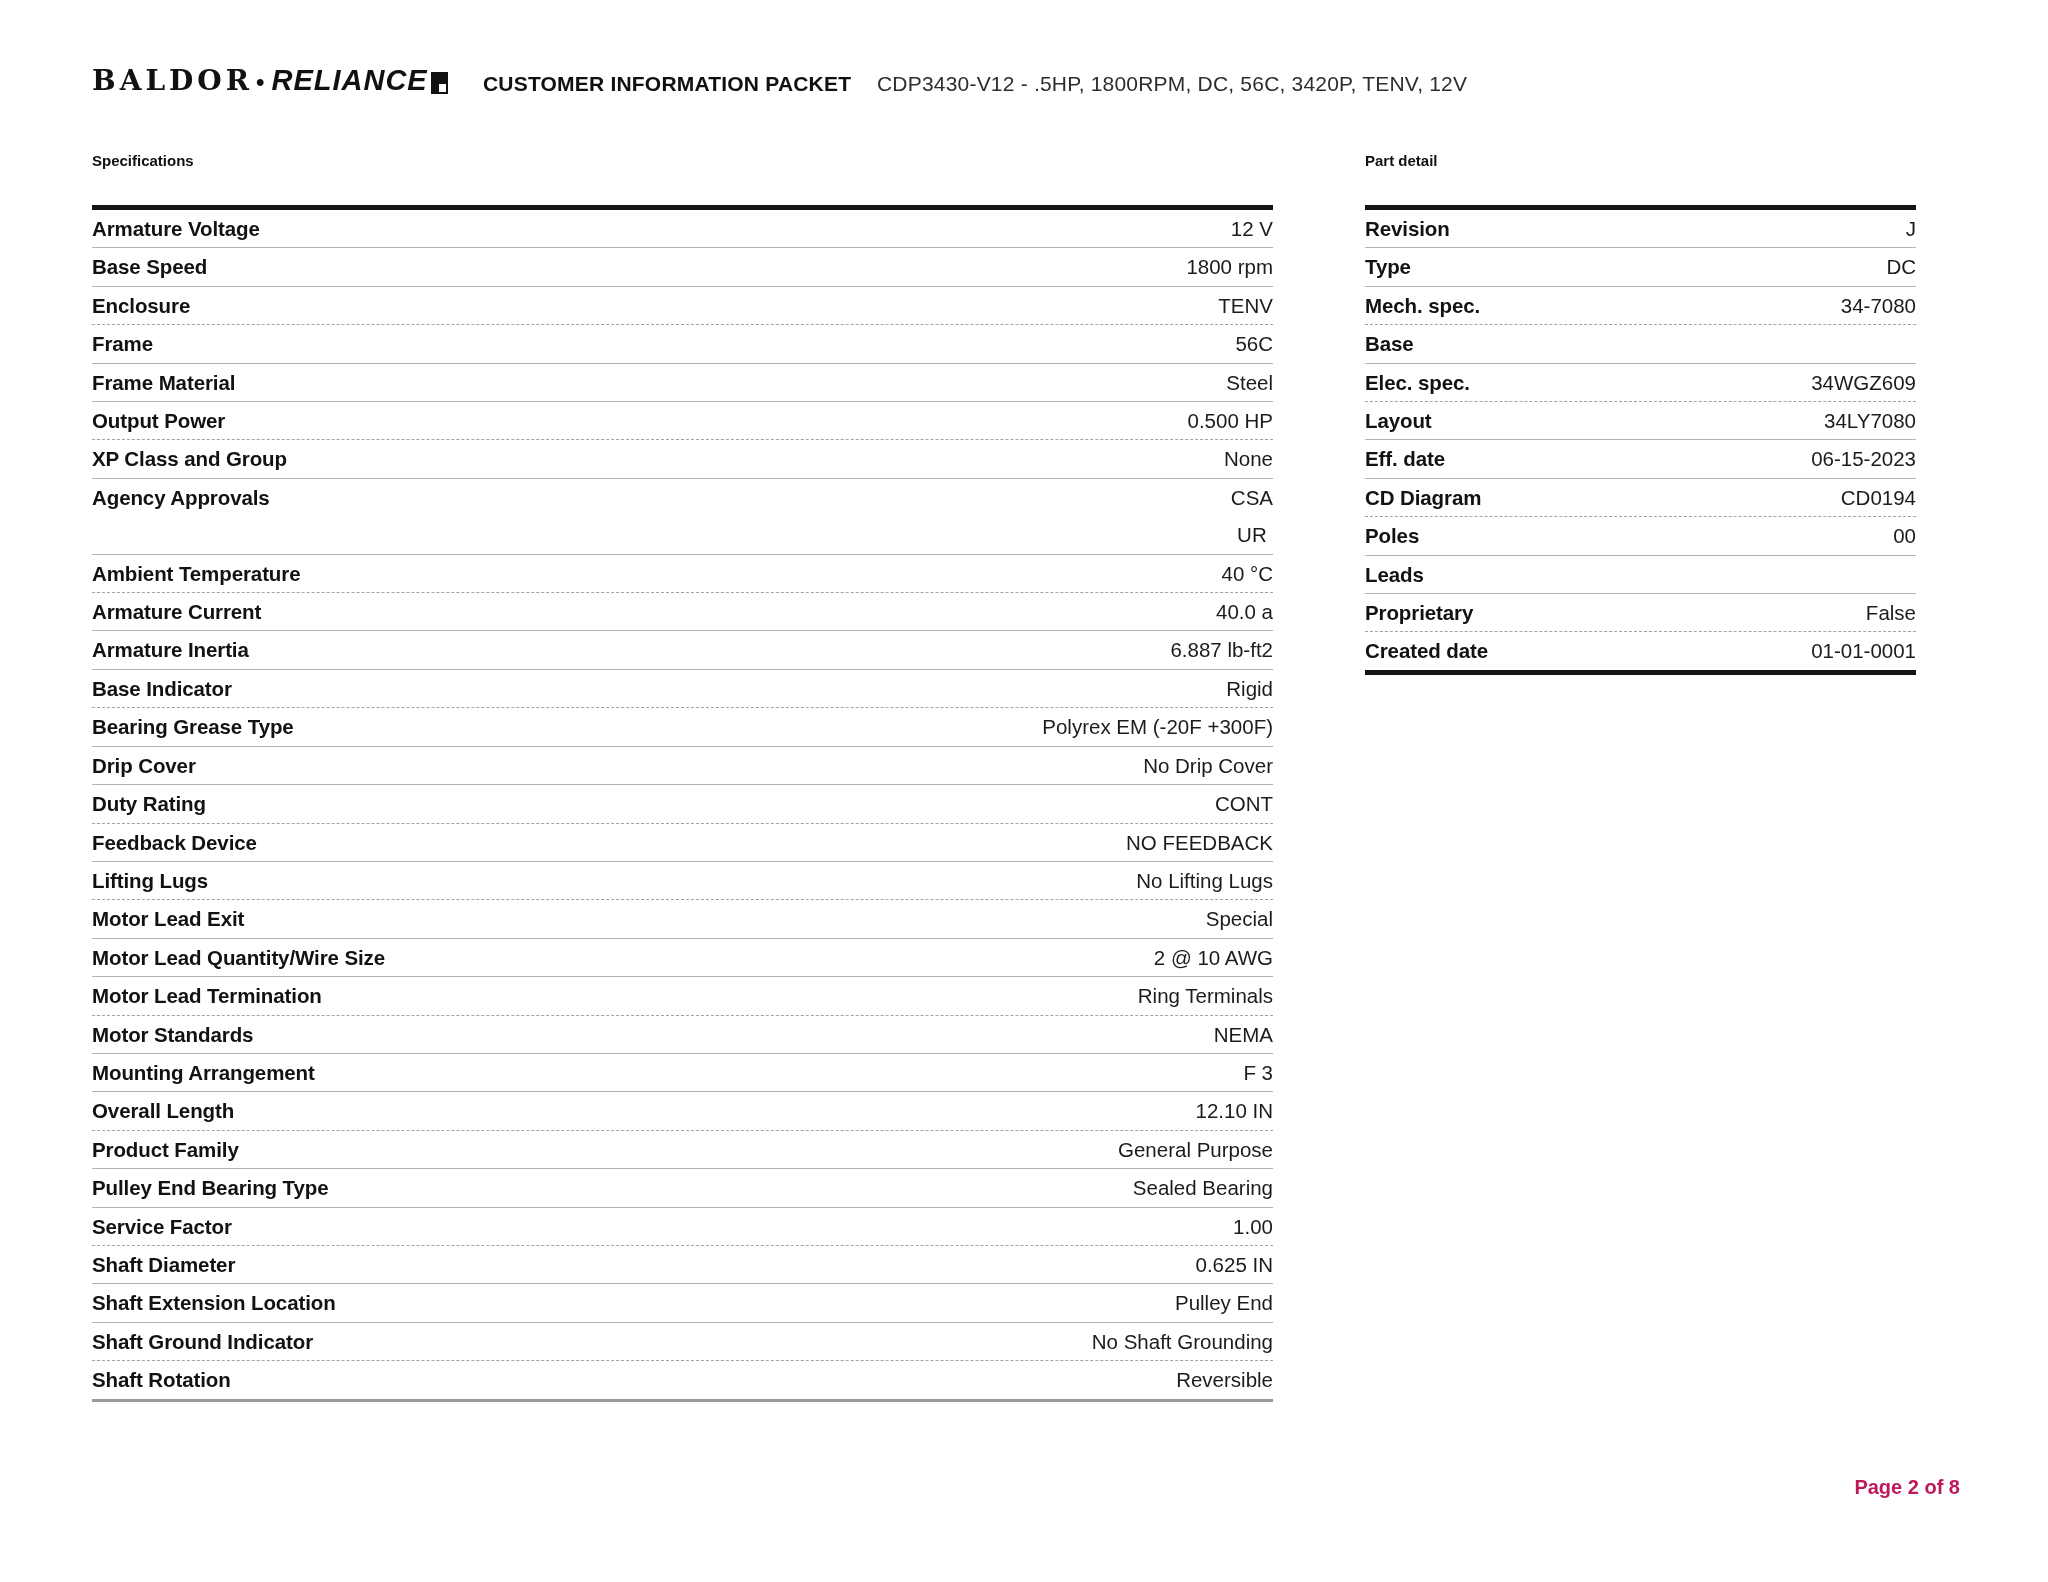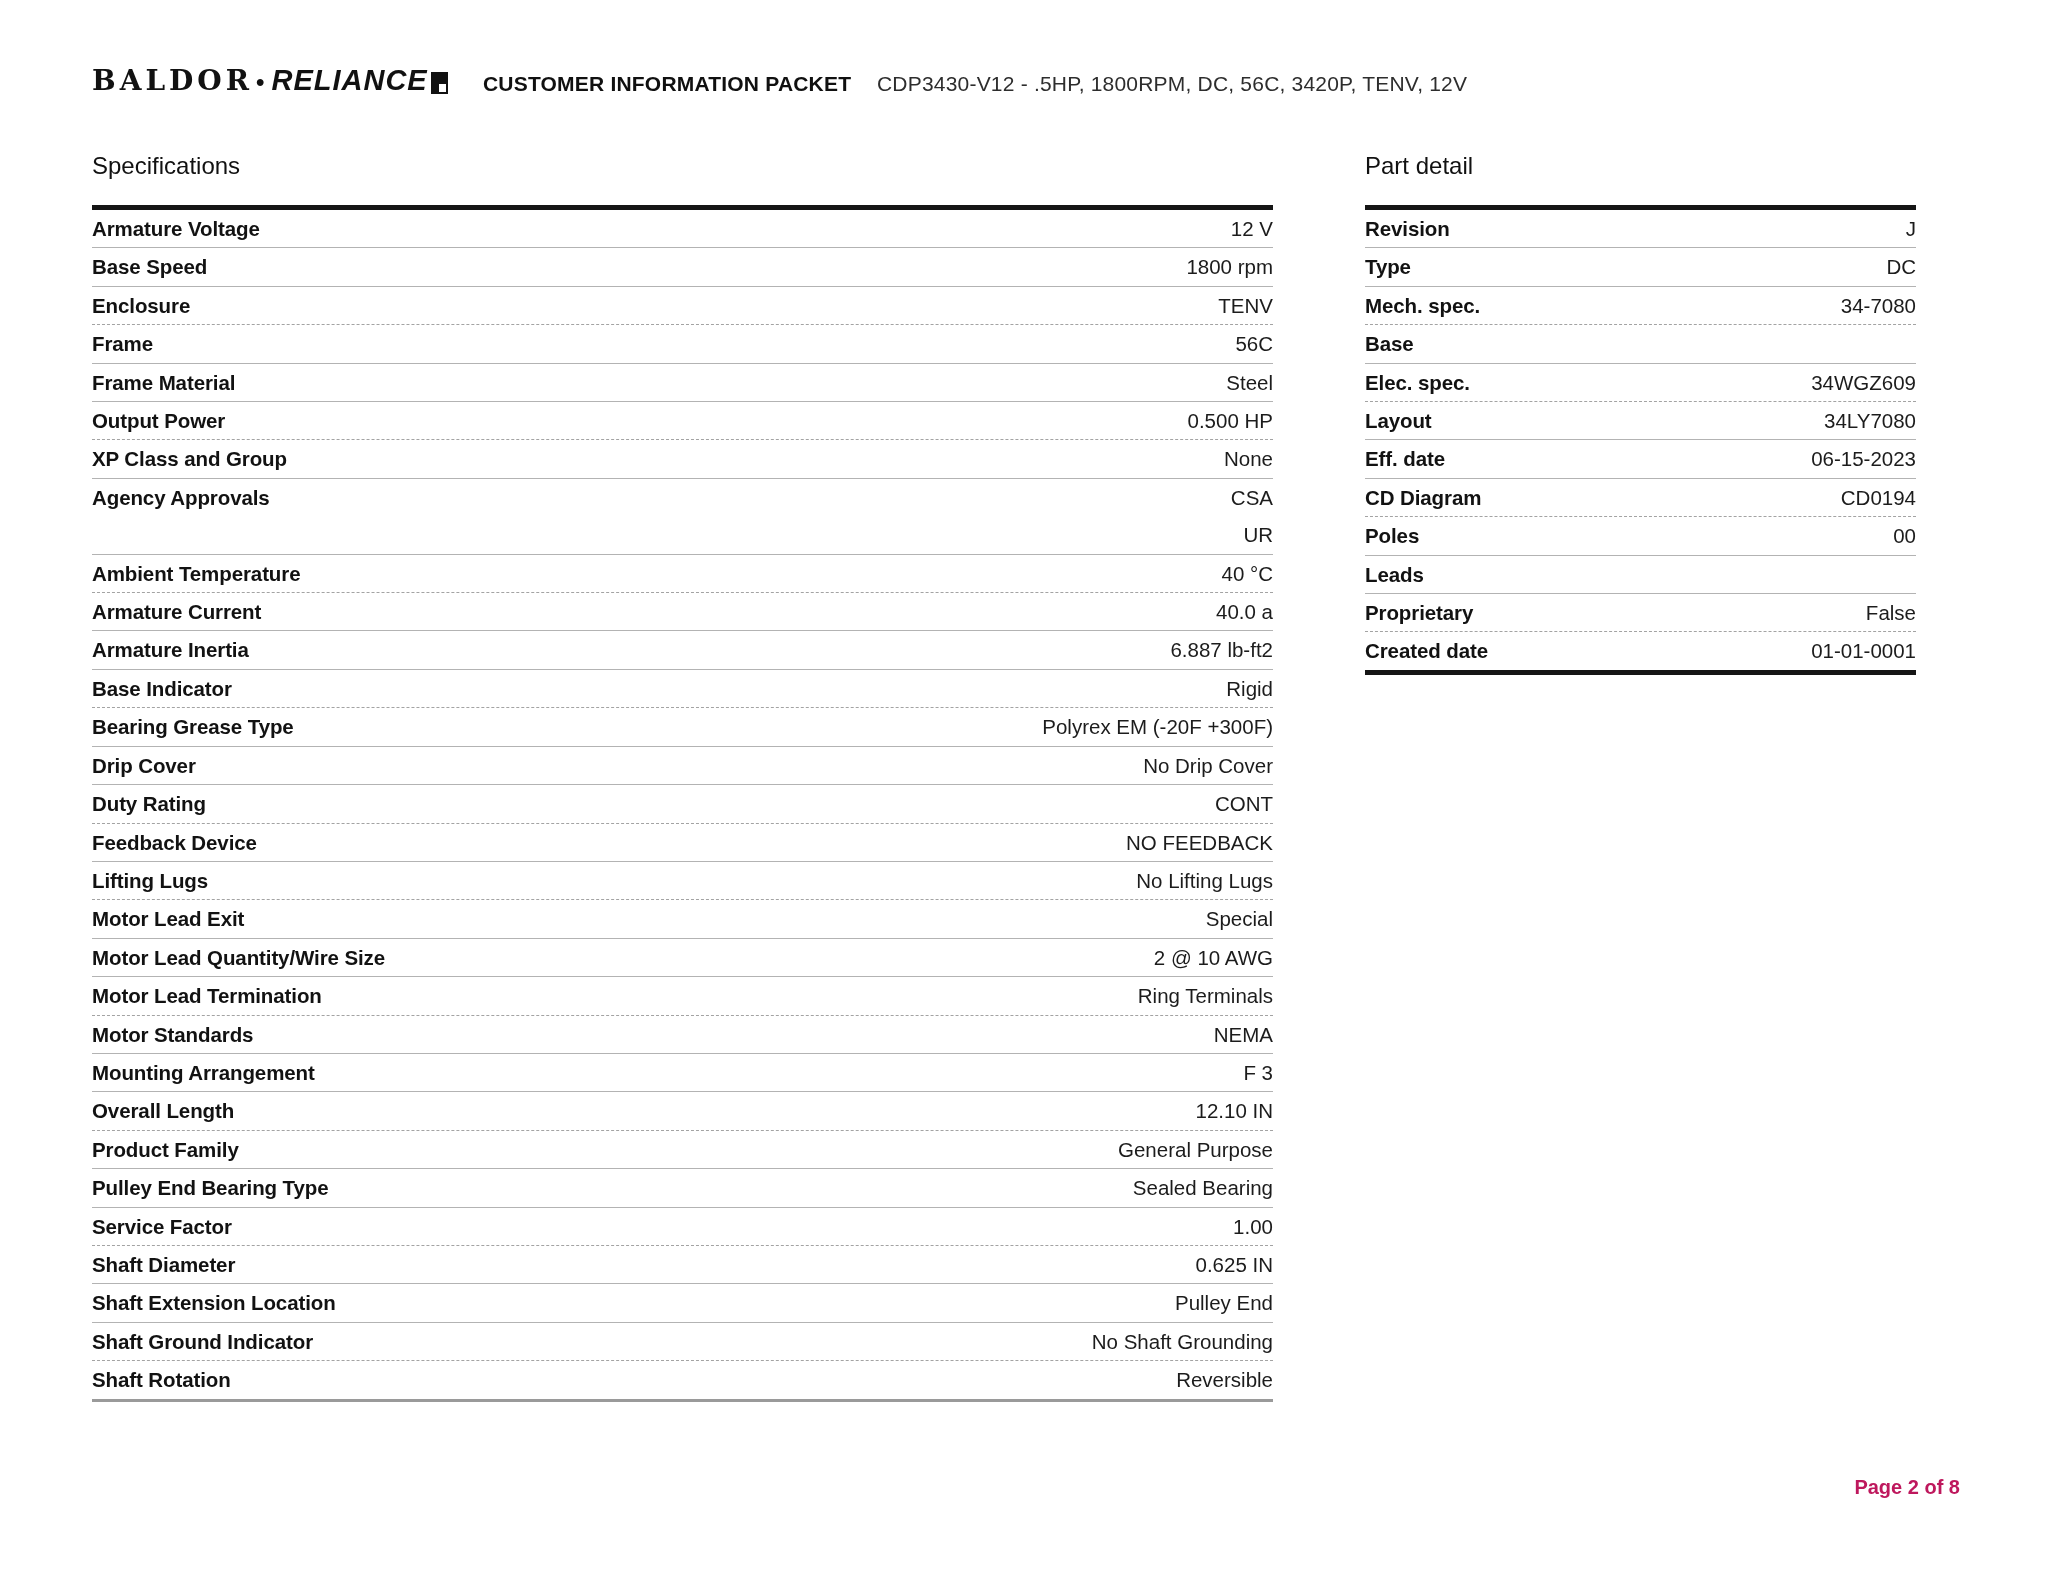--- a/index.html
+++ b/index.html
@@ -75,22 +75,22 @@
     top: 72px;
     font-size: 21px;
     font-weight: 400;
     letter-spacing: 0.2px;
     color: #2d2d2d;
   }
 
   
   .section-title {
     position: absolute;
-    font-size: 24px;
-    font-weight: normal;
+    font-size: 15px;
+    font-weight: bold;
     color: #111;
   }
   #spec-title { left: 92px; top: 152px; }
   #part-title { left: 1365px; top: 152px; }
 
   
   .kv-table {
     position: absolute;
     border-top: 5px solid #151515;
     box-sizing: border-box;
@@ -120,20 +120,21 @@
     line-height: 37.4px;
     letter-spacing: -0.1px;
     color: #121212;
     white-space: nowrap;
   }
   .values {
     margin-left: auto;
     text-align: right;
     display: flex;
     flex-direction: column;
+    align-items: center;
   }
   .values span {
     font-size: 20.5px;
     font-weight: 400;
     line-height: 37.4px;
     color: #1c1c1c;
     white-space: pre;
   }
 
   

